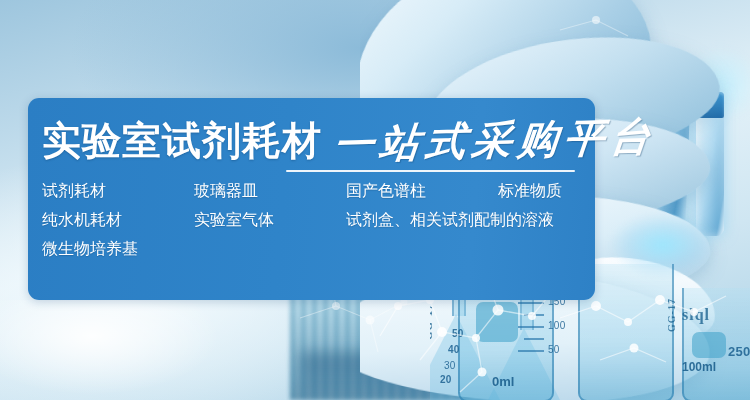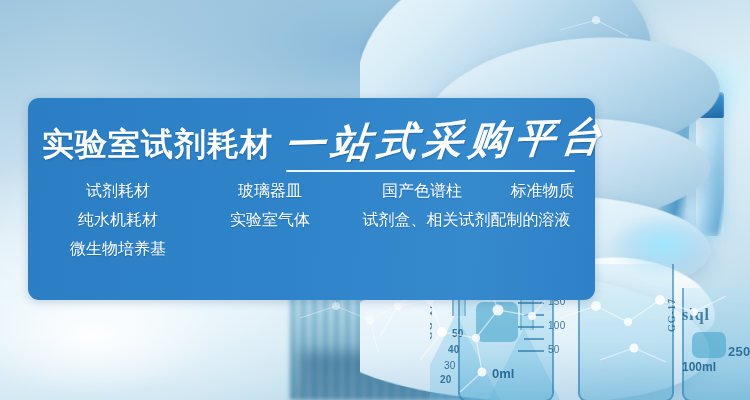--- a/index.html
+++ b/index.html
@@ -147,21 +147,21 @@
     position:absolute;left:28px;top:98px;width:567px;height:202px;
     border-radius:11px;
     background:linear-gradient(95deg,#2b7ec4 0%,#2f84c9 45%,#3589cd 78%,#2e81c6 100%);
     box-shadow:0 2px 10px rgba(20,70,120,.22);
   }
   .title-row{
     position:absolute;left:14px;top:22px;display:flex;align-items:flex-end;gap:12px;
     white-space:nowrap;
   }
   .title-main{
-    color:#ffffff;font-size:32px;font-weight:bold;letter-spacing:1px;
+    color:#ffffff;font-size:39px;font-weight:bold;letter-spacing:1px;
     font-family:"DejaVu Sans","Liberation Sans",sans-serif;line-height:1;
     text-shadow:0 1px 2px rgba(12,58,100,.35);
     text-align:right;
   }
   .title-brush{
     color:#ffffff;font-size:40px;font-weight:bold;letter-spacing:6px;line-height:1;
     font-family:"DejaVu Serif","Liberation Serif",serif;
     font-style:italic;
     transform:skewX(-7deg) rotate(-1.5deg);
     text-shadow:1px 1px 1px rgba(10,52,92,.30);
@@ -172,21 +172,20 @@
   }
   .cats{
     position:absolute;left:14px;top:84px;width:545px;
     display:grid;grid-template-columns:152px 152px 152px auto;
     row-gap:10px;
   }
   .cat{
     color:#ffffff;font-size:16px;line-height:1.18;white-space:nowrap;
     font-family:"DejaVu Sans","Liberation Sans",sans-serif;
     text-shadow:0 1px 1px rgba(12,58,100,.28);
-    text-align:center;
   }
   .cat.span2{grid-column:span 2;}
   .cat.empty{visibility:hidden;}
 </style>
 </head>
 <body>
 
 <div class="banner">
 
   <div class="bg-base"></div>
@@ -243,21 +242,21 @@
     <div class="grad-label" style="left:118px;top:60px;">150</div>
     <div class="grad-label" style="left:118px;top:84px;">100</div>
     <div class="grad-label" style="left:118px;top:108px;">50</div>
 
     <div class="brand" style="left:48px;top:40px;font-size:13px;">GG-17</div>
     <div class="brand" style="left:-8px;top:104px;font-size:11px;transform:rotate(-90deg);transform-origin:left top;">GG-17</div>
     <div class="brand" style="left:236px;top:96px;font-size:10px;transform:rotate(-90deg);transform-origin:left top;">GG-17</div>
     <div class="brand" style="left:252px;top:70px;font-size:16px;">slql</div>
 
     <div class="ml-label" style="left:252px;top:92px;">100ml</div>
-    <div class="ml-label" style="left:62px;top:98px;font-size:13px;">0ml</div>
+    <div class="ml-label" style="left:62px;top:106px;font-size:13px;">0ml</div>
 
     <div class="grad-label" style="left:22px;top:92px;font-weight:bold;">50</div>
     <div class="grad-label" style="left:18px;top:108px;font-weight:bold;">40</div>
     <div class="grad-label" style="left:14px;top:124px;font-weight:normal;">30</div>
     <div class="grad-label" style="left:10px;top:138px;font-weight:bold;">20</div>
     <div class="grad-label" style="left:298px;top:108px;font-size:13px;font-weight:bold;">250</div>
   </div>
 
   <svg class="molecules" width="750" height="400" viewBox="0 0 750 400">
     <g stroke="rgba(255,255,255,.55)" stroke-width="1.3" fill="none">

